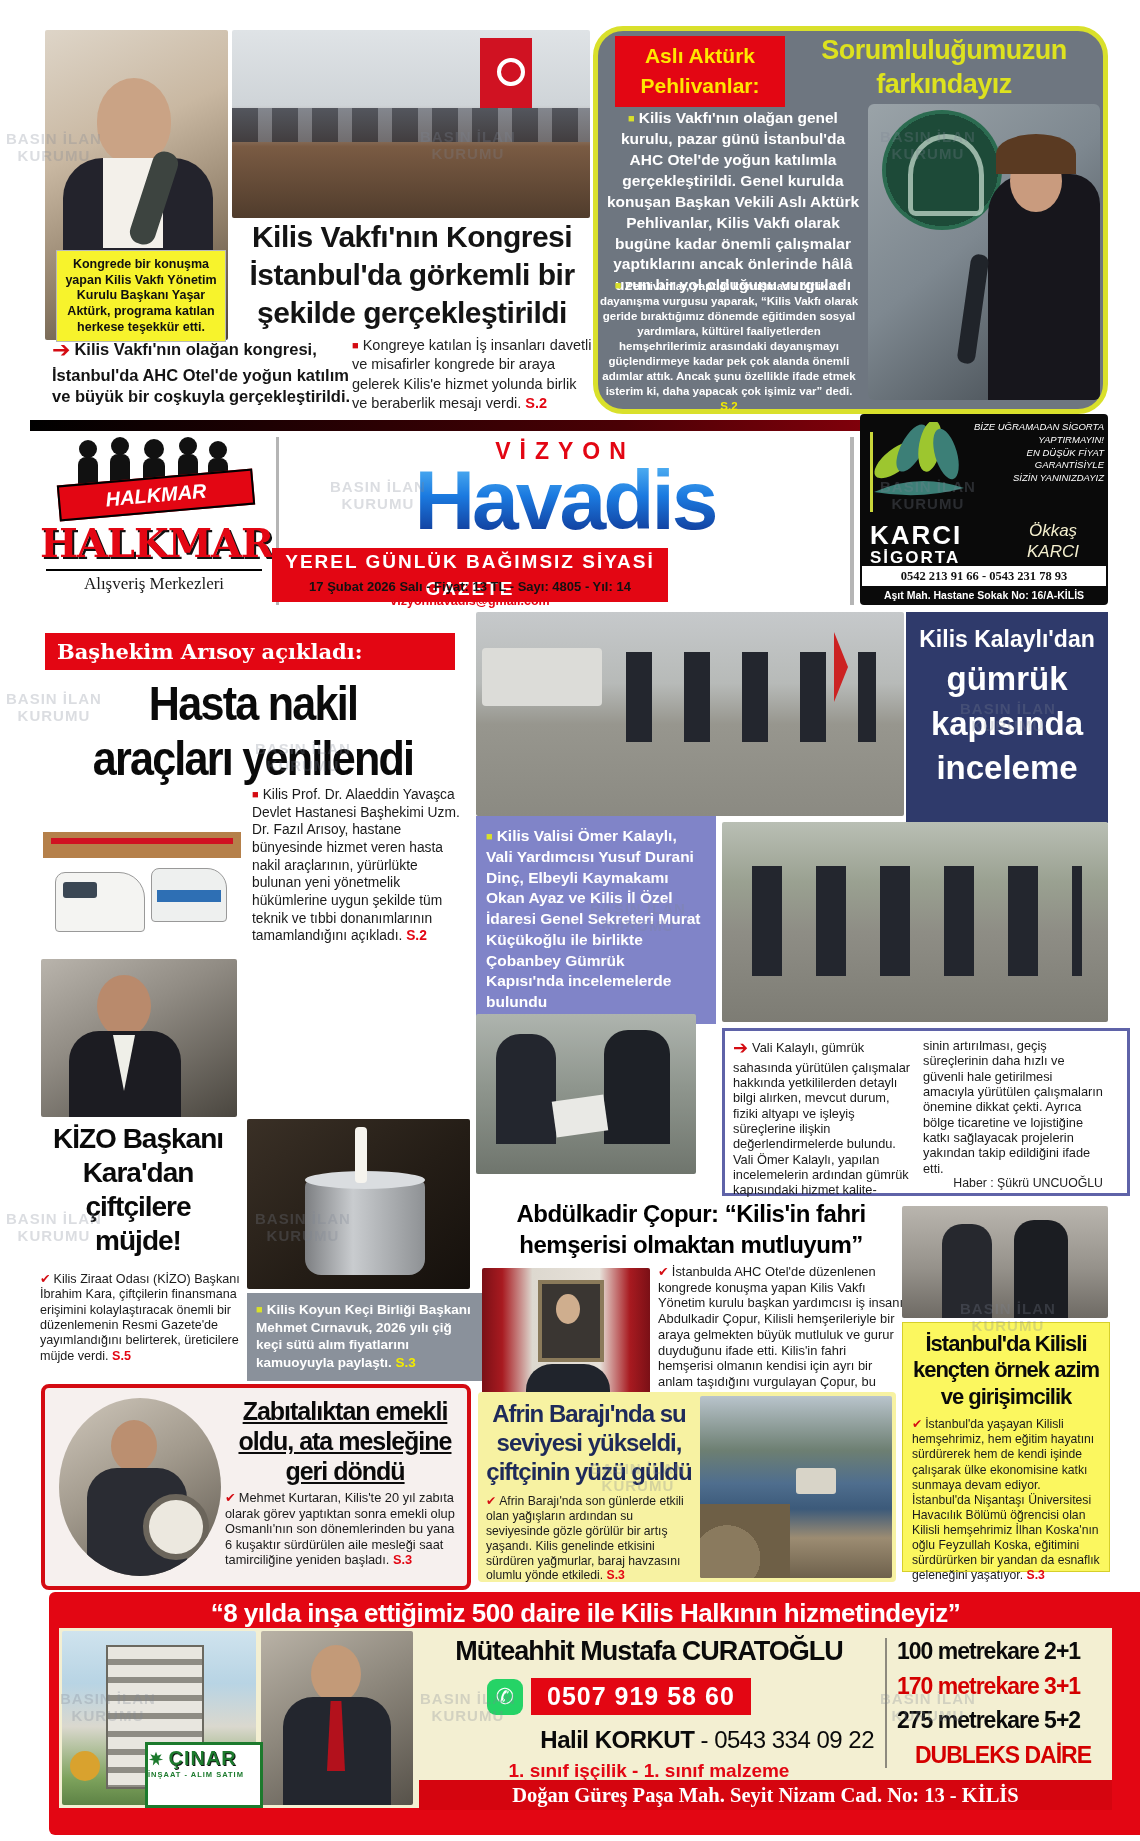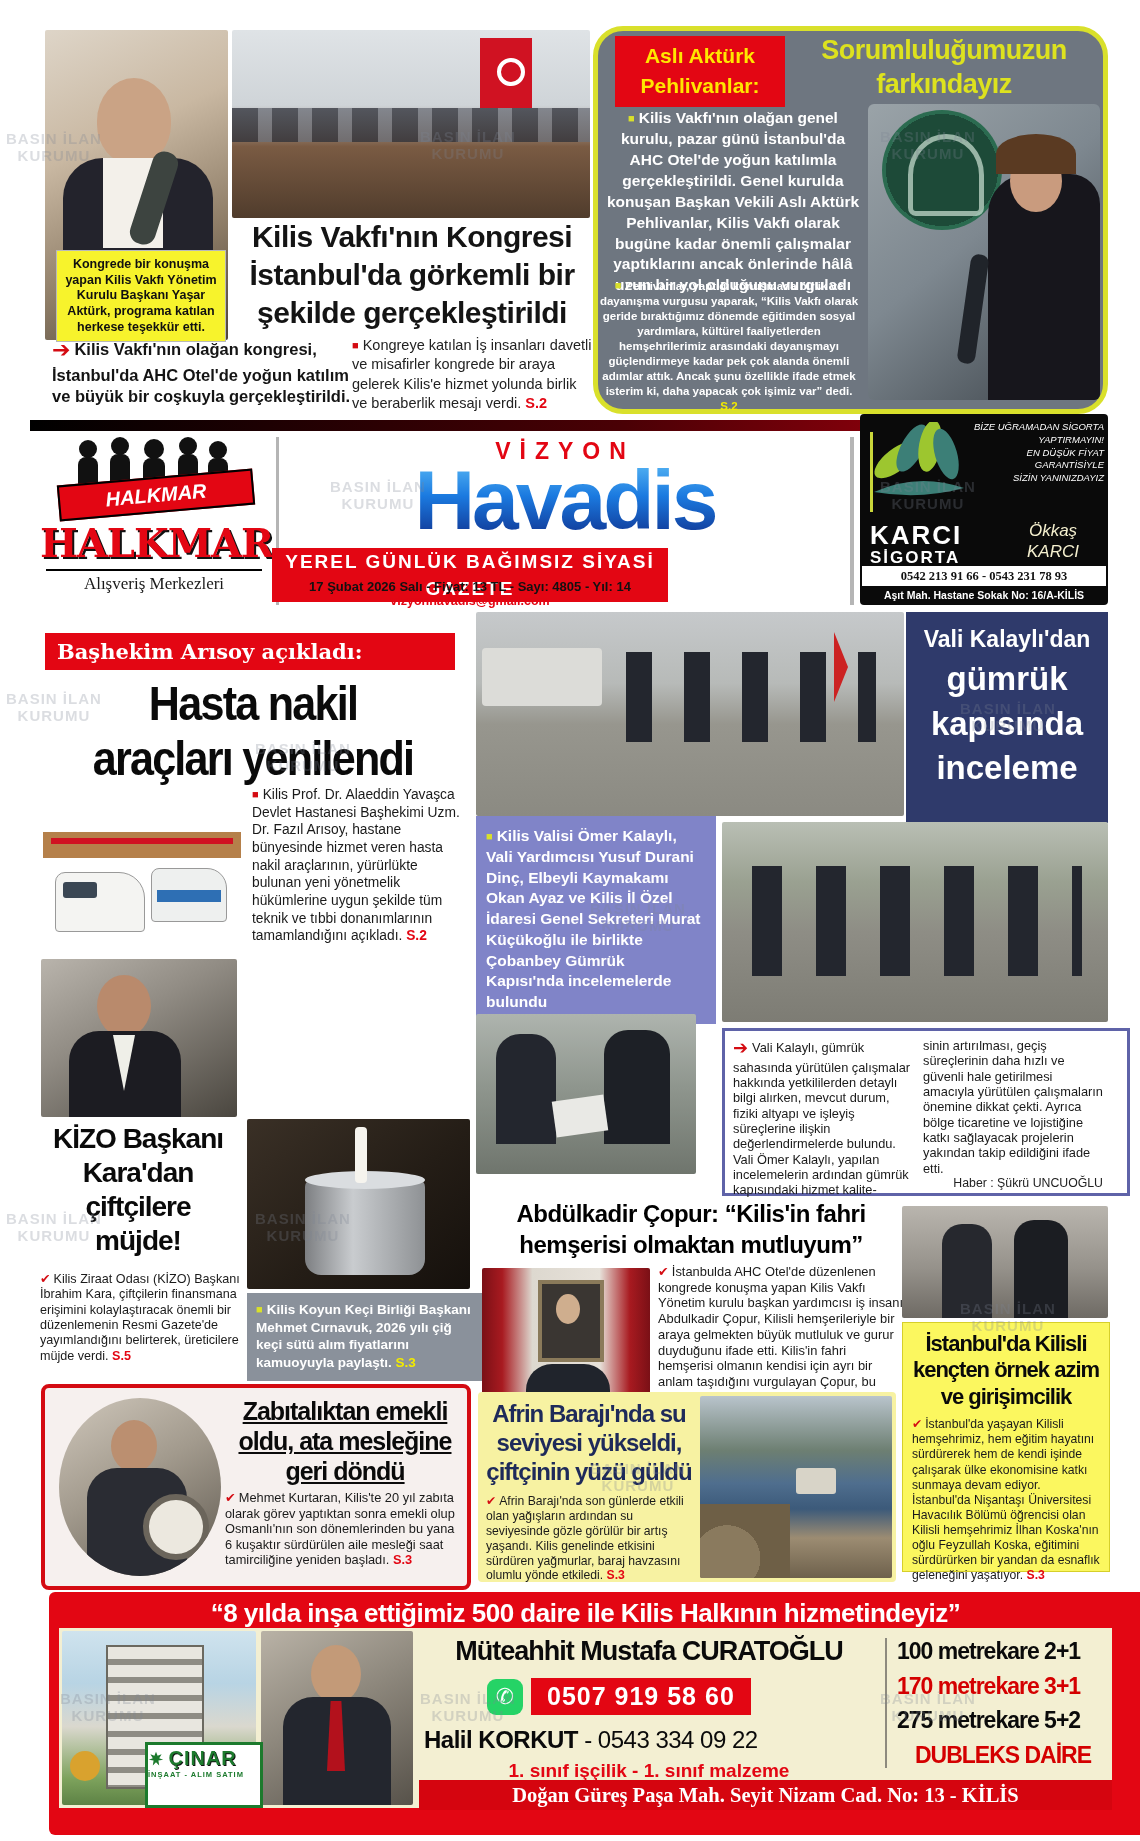--- a/index.html
+++ b/index.html
@@ -103,21 +103,21 @@
   .slogan{position:absolute;color:#fff;font-weight:bold;font-size:26px;text-align:center;
       letter-spacing:-.5px;}
   .panel{position:absolute;background:#f3efd2;}
   .ad-name{position:absolute;color:#0a0a0a;font-weight:bold;font-size:27px;text-align:center;
       letter-spacing:-1px;}
   .wa-row{position:absolute;display:flex;align-items:center;gap:8px;}
   .wa-ic{width:36px;height:36px;border-radius:9px;background:#25d366;color:#fff;font-size:22px;
       text-align:center;line-height:36px;font-weight:bold;}
   .wa-phone{background:#e30613;color:#fff;font-weight:bold;font-size:25px;padding:4px 16px;
       letter-spacing:1px;}
-  .ad-p2{position:absolute;color:#0a0a0a;font-size:24px;text-align:left;letter-spacing:-.5px;}
+  .ad-p2{position:absolute;color:#0a0a0a;font-size:24px;text-align:right;letter-spacing:-.5px;}
   .ad-q{position:absolute;color:#e30613;font-weight:bold;font-size:19px;text-align:center;}
   .offers{position:absolute;font-weight:bold;font-size:23px;line-height:1.5;letter-spacing:-1px;}
   .off-red{color:#d40000;}
   .off-blk{color:#0a0a0a;}
   .ad-addr{position:absolute;background:#d5050f;color:#fff;font-family:"Liberation Serif",serif;
       font-weight:bold;font-size:20.5px;text-align:center;line-height:30px;z-index:5;}
   .cinar{position:absolute;background:#ffffff;border:3px solid #1c7a2d;text-align:left;z-index:6;
       padding-top:2px;}
   .cinar-name{color:#1c7a2d;font-weight:bold;font-size:20px;letter-spacing:1px;
       text-shadow:1px 1px 0 #111;}
@@ -281,21 +281,21 @@
   </div>
 
   <div class="ph" style="left:476px;top:612px;width:428px;height:204px;
        background:linear-gradient(#c6c9cb 0%,#b7bab8 35%,#97968e 55%,#8b8a82 100%);">
     <div class="abs" style="left:6px;top:36px;width:120px;height:58px;background:#dcdcd8;border-radius:4px;"></div>
     <div class="abs" style="left:150px;top:40px;width:250px;height:90px;
          background:repeating-linear-gradient(90deg,#23262e 0 26px,transparent 26px 58px);"></div>
     <div class="abs" style="left:358px;top:20px;width:14px;height:70px;background:#c22;clip-path:polygon(0 0,100% 50%,0 100%);"></div>
   </div>
   <div class="vali-head" style="left:906px;top:612px;width:202px;height:197px;">
-    <span class="l1">Vali Kalaylı'dan</span>
+    <span class="l1">Kilis Kalaylı'dan</span>
     <span class="lb">gümrük</span>
     <span class="lb">kapısında</span>
     <span class="lb">inceleme</span>
   </div>
   <div class="purplebox" style="left:476px;top:816px;width:220px;height:188px;">
     <span class="sq-lime">■</span><span>Kilis Valisi Ömer Kalaylı, Vali Yardımcısı Yusuf Durani Dinç, Elbeyli Kaymakamı Okan Ayaz ve Kilis İl Özel İdaresi Genel Sekreteri Murat Küçükoğlu ile birlikte Çobanbey Gümrük Kapısı'nda incelemelerde bulundu</span>
   </div>
   <div class="ph" style="left:722px;top:822px;width:386px;height:200px;
        background:linear-gradient(#b9bfb4 0%,#9aa191 30%,#8e8d85 55%,#7d7c74 100%);">
     <div class="abs" style="left:30px;top:44px;width:330px;height:110px;

